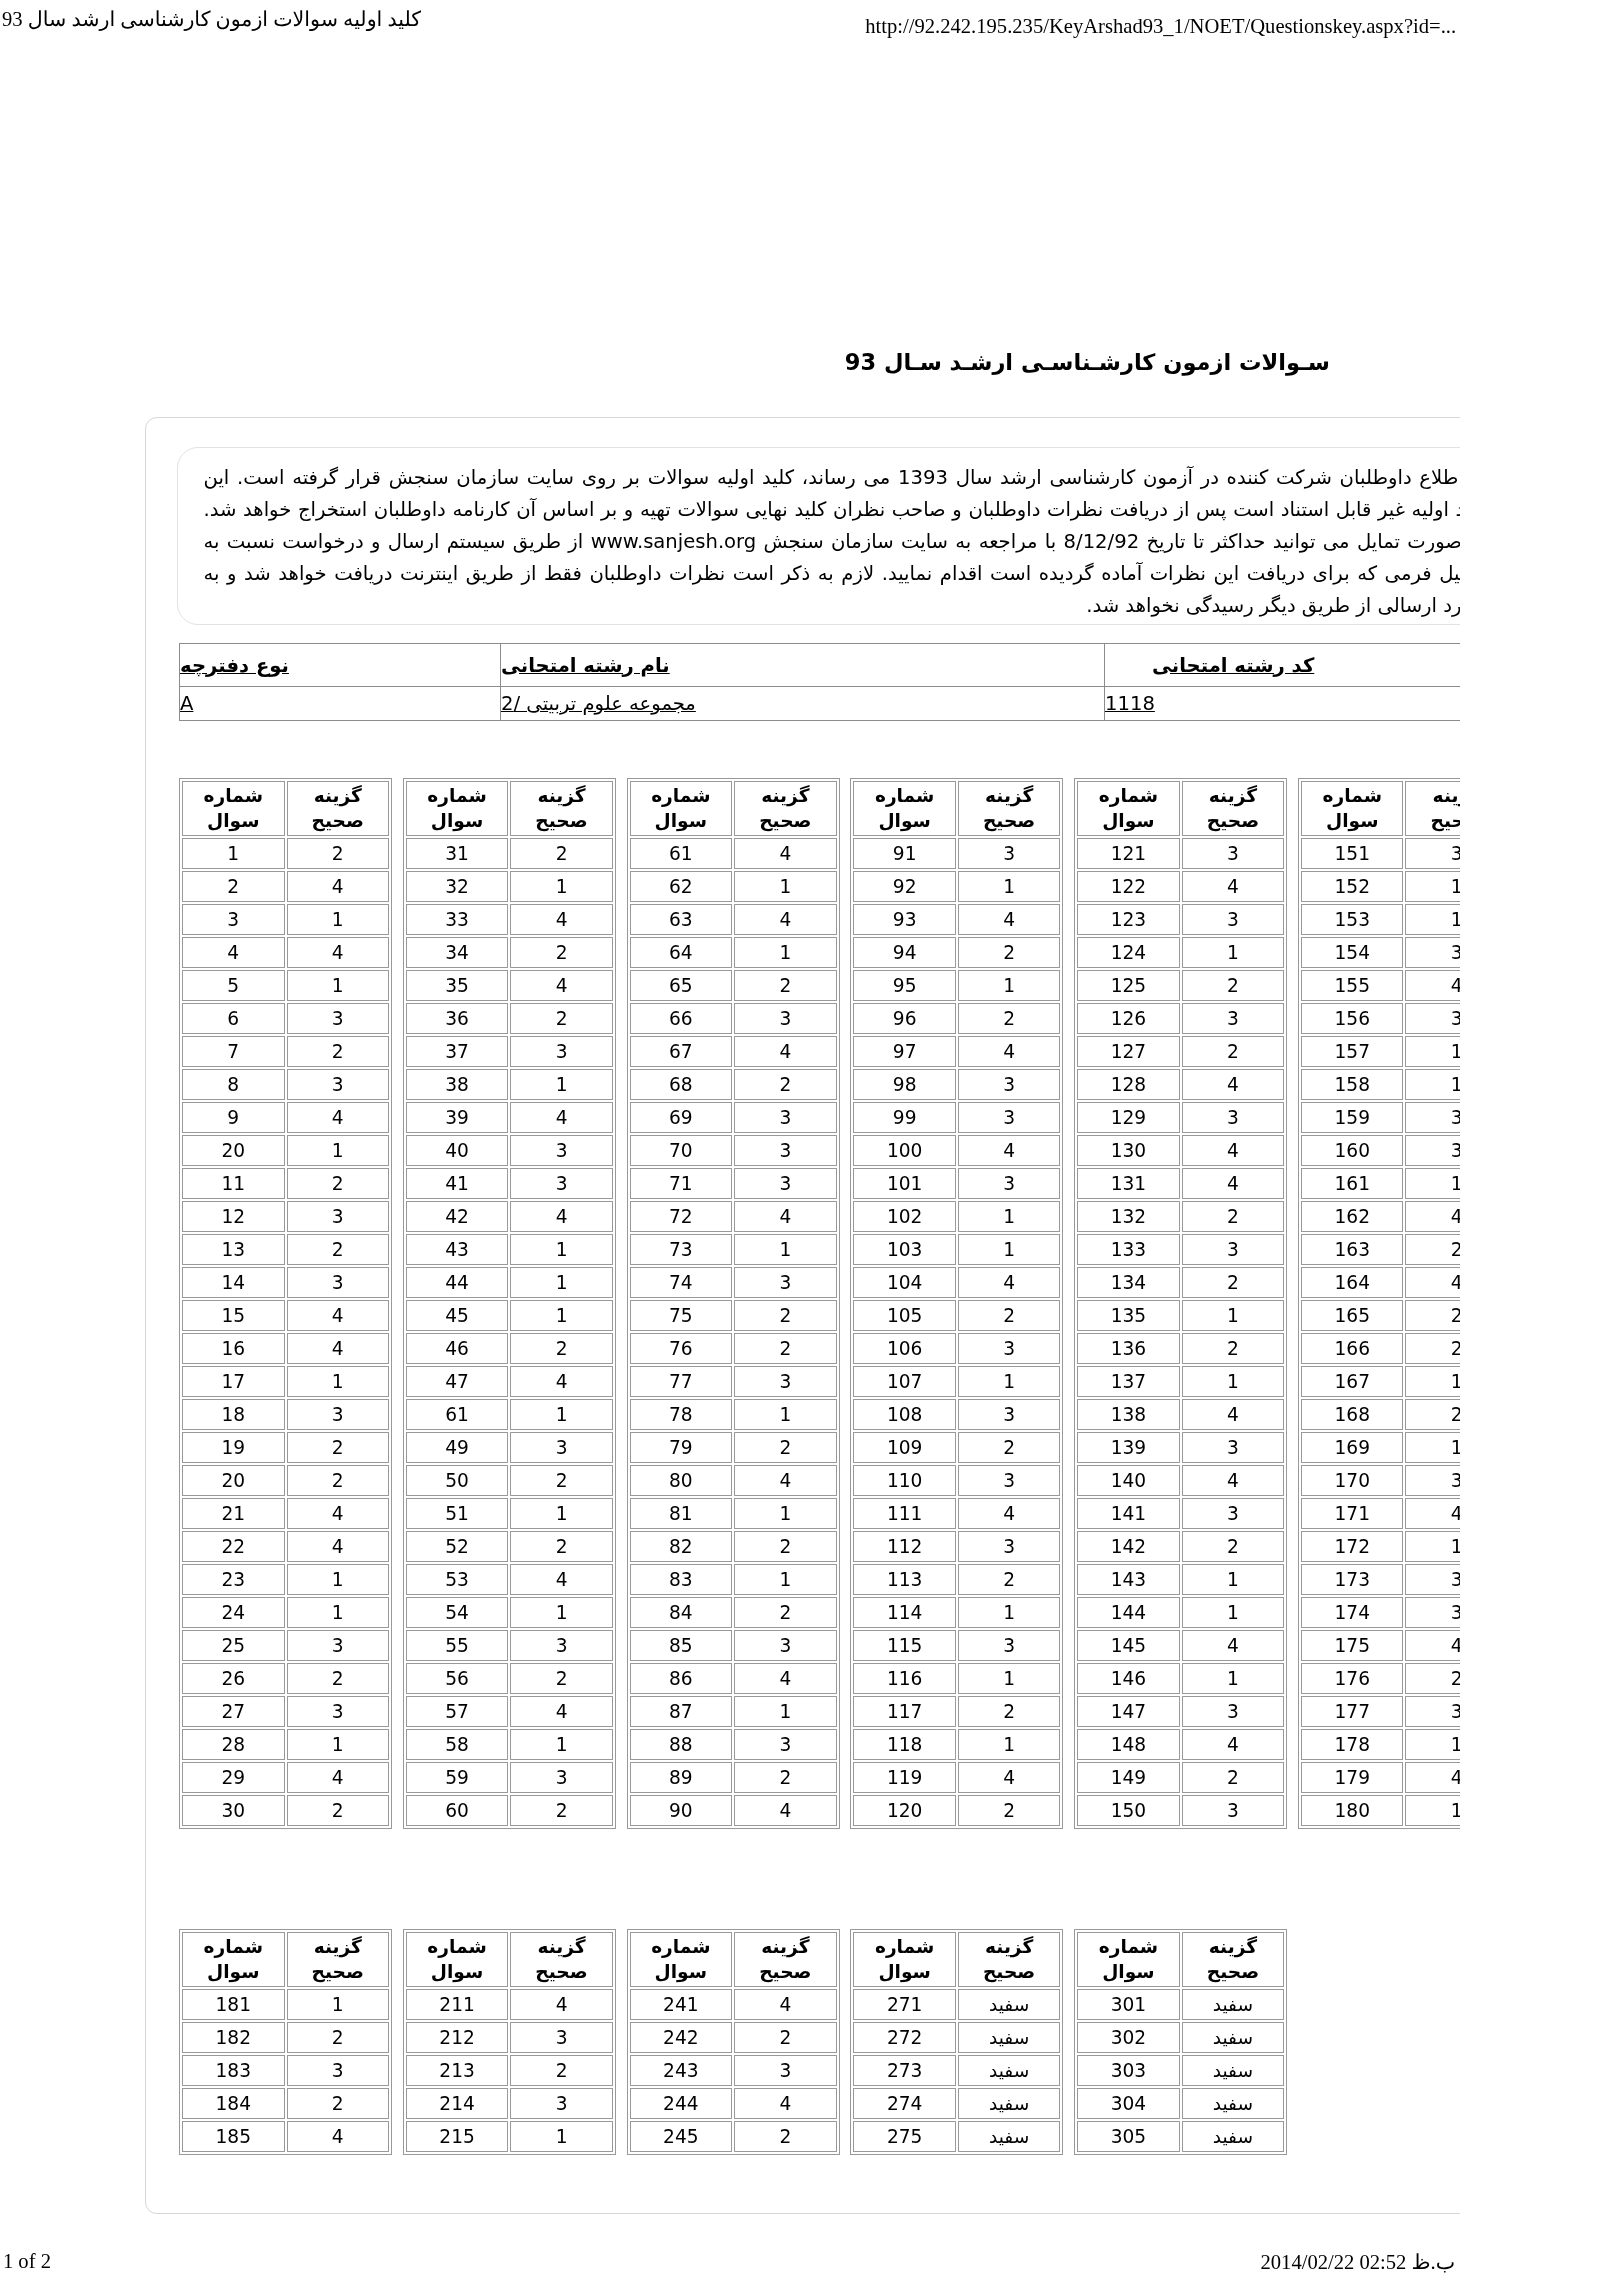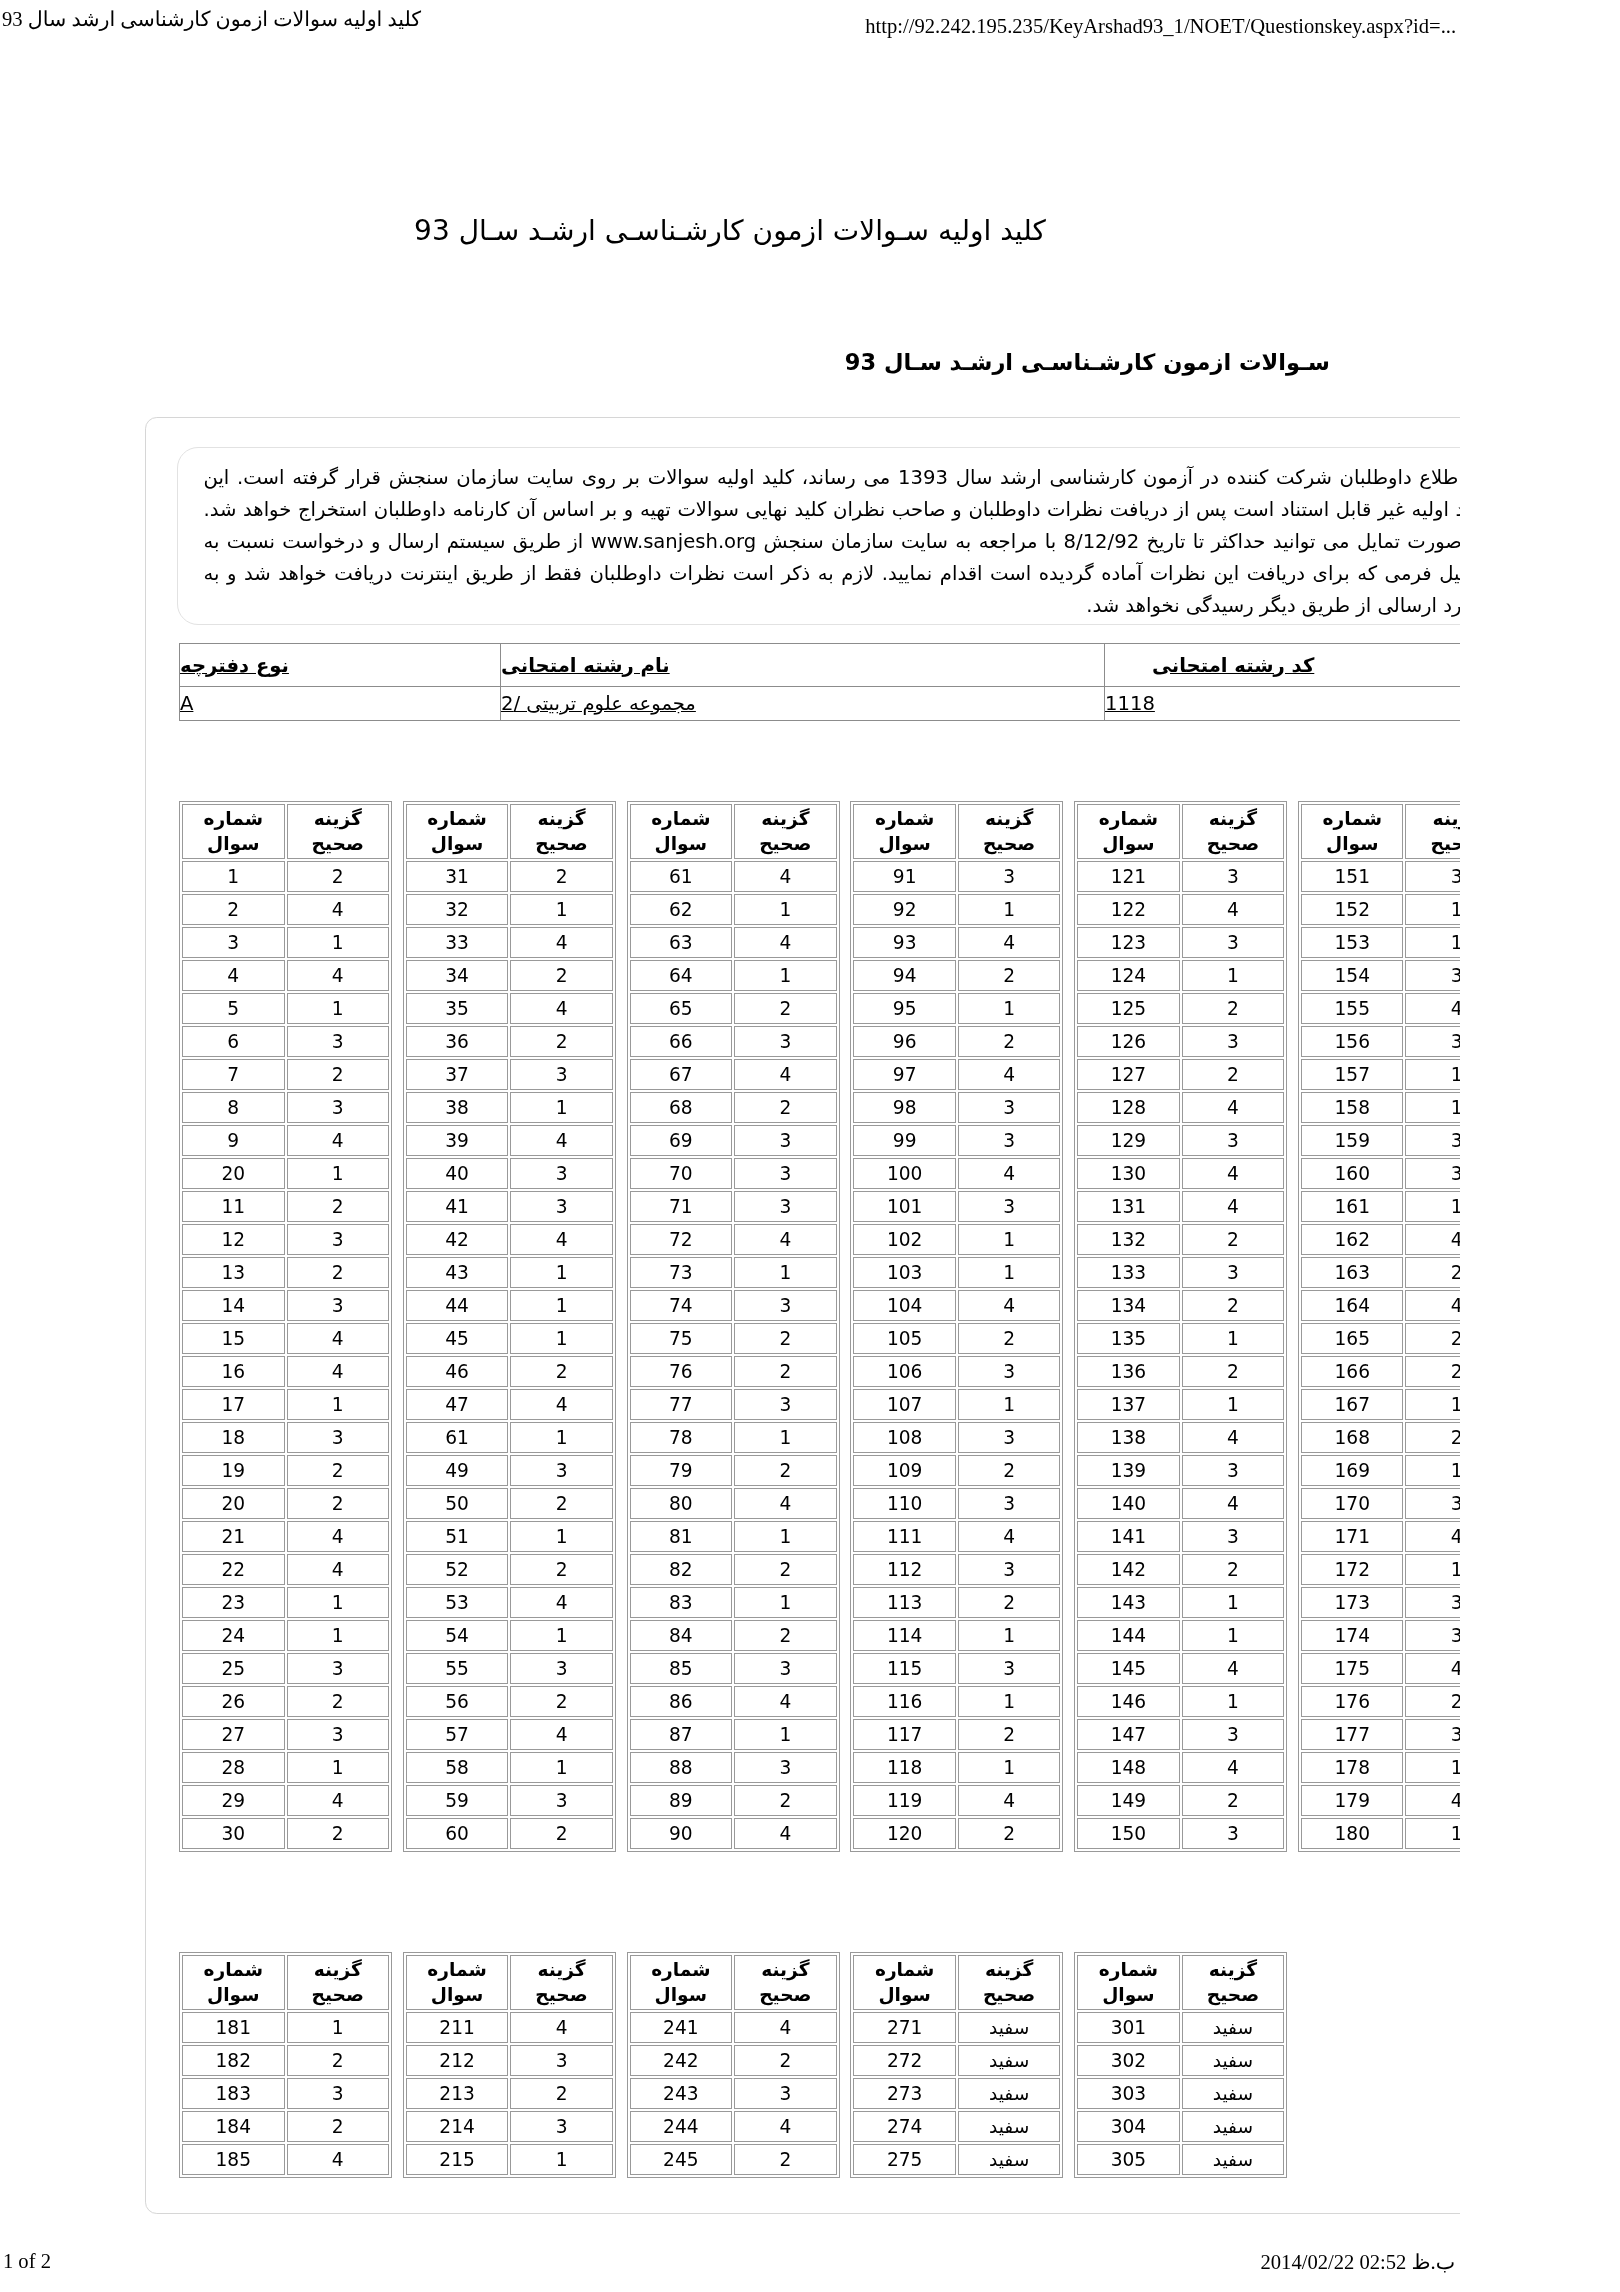--- a/index.html
+++ b/index.html
@@ -85,21 +85,20 @@
   .col-booklet { width: 321px; }
 
   .anskey-wrap {
     position: absolute;
     left: 33px;
     width: 1332px;
     display: flex;
     gap: 10.8px;
     align-items: flex-start;
     direction: ltr;
-    margin-top: 23px;
   }
   .anskey-wrap.first  { top: 360px; }
   .anskey-wrap.second { top: 1511px; }
 
   .anskey {
     border: 1px solid #999999;
     border-collapse: separate;
     border-spacing: 2px;
     background: #ffffff;
     table-layout: fixed;
@@ -127,21 +126,20 @@
   }
 </style>
 </head>
 <body>
 
 <div class="page">
 
   <div class="print-hf hdr-left">کلید اولیه سوالات ازمون کارشناسی ارشد سال 93</div>
   <div class="print-hf hdr-right">http://92.242.195.235/KeyArshad93_1/NOET/Questionskey.aspx?id=...</div>
 
-  <div class="page-title">کلید اولیه سـوالات ازمون کارشـناسـی ارشـد سـال 93</div>
   <div class="page-subtitle">سـوالات ازمون کارشـناسـی ارشـد سـال 93</div>
 
   <div class="outer-box">
 
     <div class="notice-box">به اطلاع داوطلبان شرکت کننده در آزمون کارشناسی ارشد سال 1393 می رساند، کلید اولیه سوالات بر روی سایت سازمان سنجش قرار گرفته است. این کلید اولیه غیر قابل استناد است پس از دریافت نظرات داوطلبان و صاحب نظران کلید نهایی سوالات تهیه و بر اساس آن کارنامه داوطلبان استخراج خواهد شد. در صورت تمایل می توانید حداکثر تا تاریخ 8/12/92 با مراجعه به سایت سازمان سنجش www.sanjesh.org از طریق سیستم ارسال و درخواست نسبت به تکمیل فرمی که برای دریافت این نظرات آماده گردیده است اقدام نمایید. لازم به ذکر است نظرات داوطلبان فقط از طریق اینترنت دریافت خواهد شد و به موارد ارسالی از طریق دیگر رسیدگی نخواهد شد.</div>
 
     <table class="info-table">
       <tbody>
           <tr>
         <th class="col-code">کد رشته امتحانی</th>

